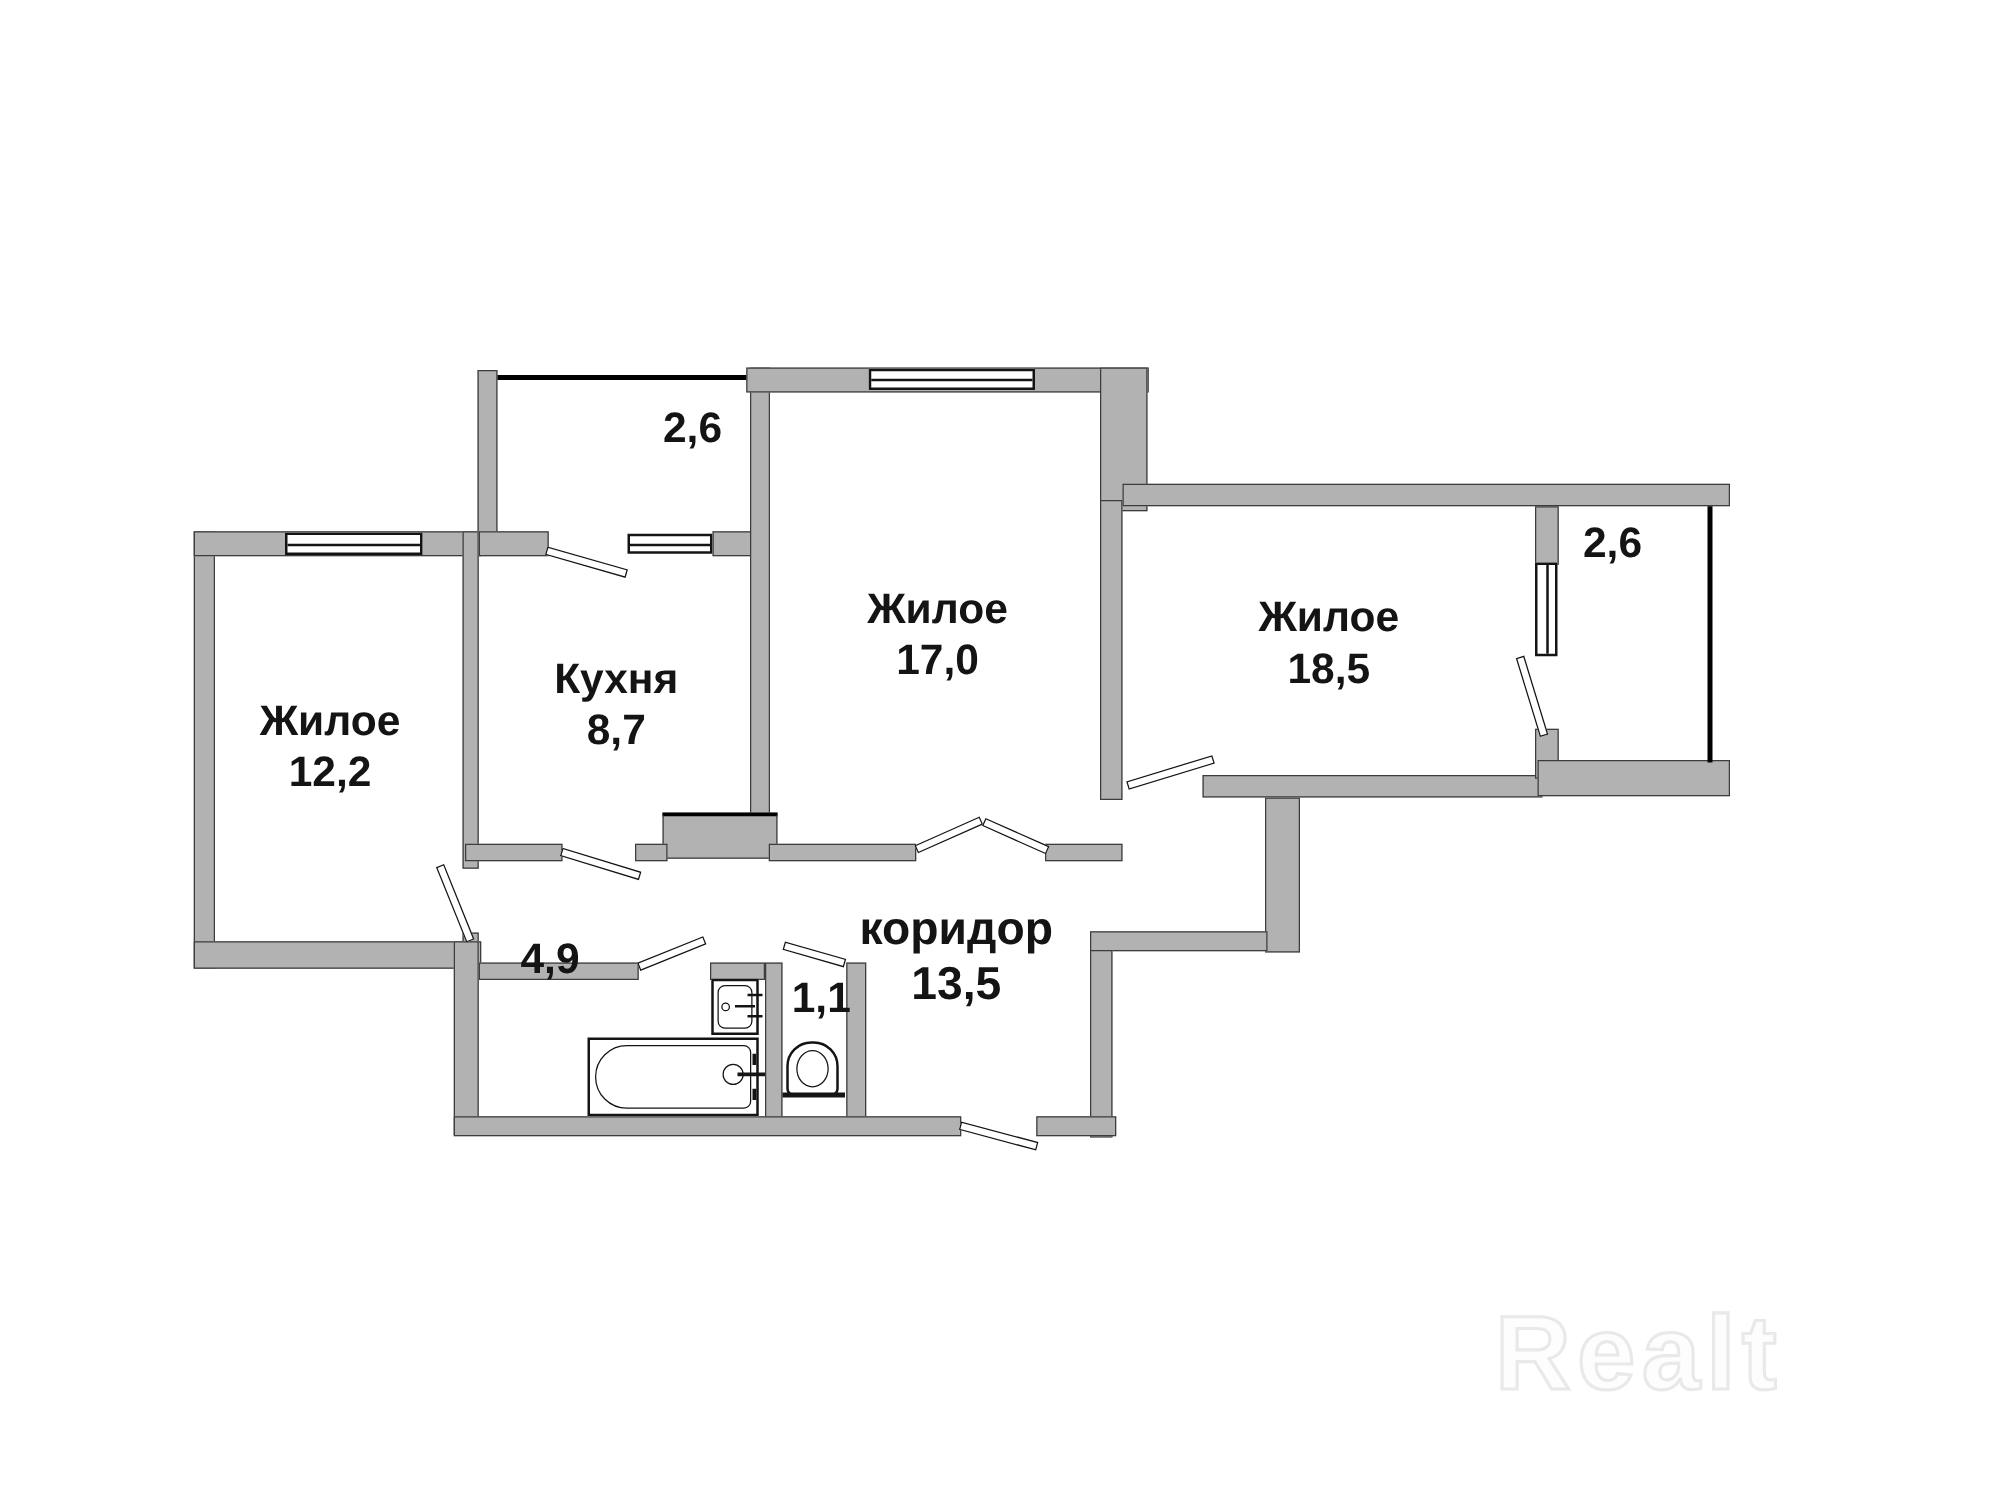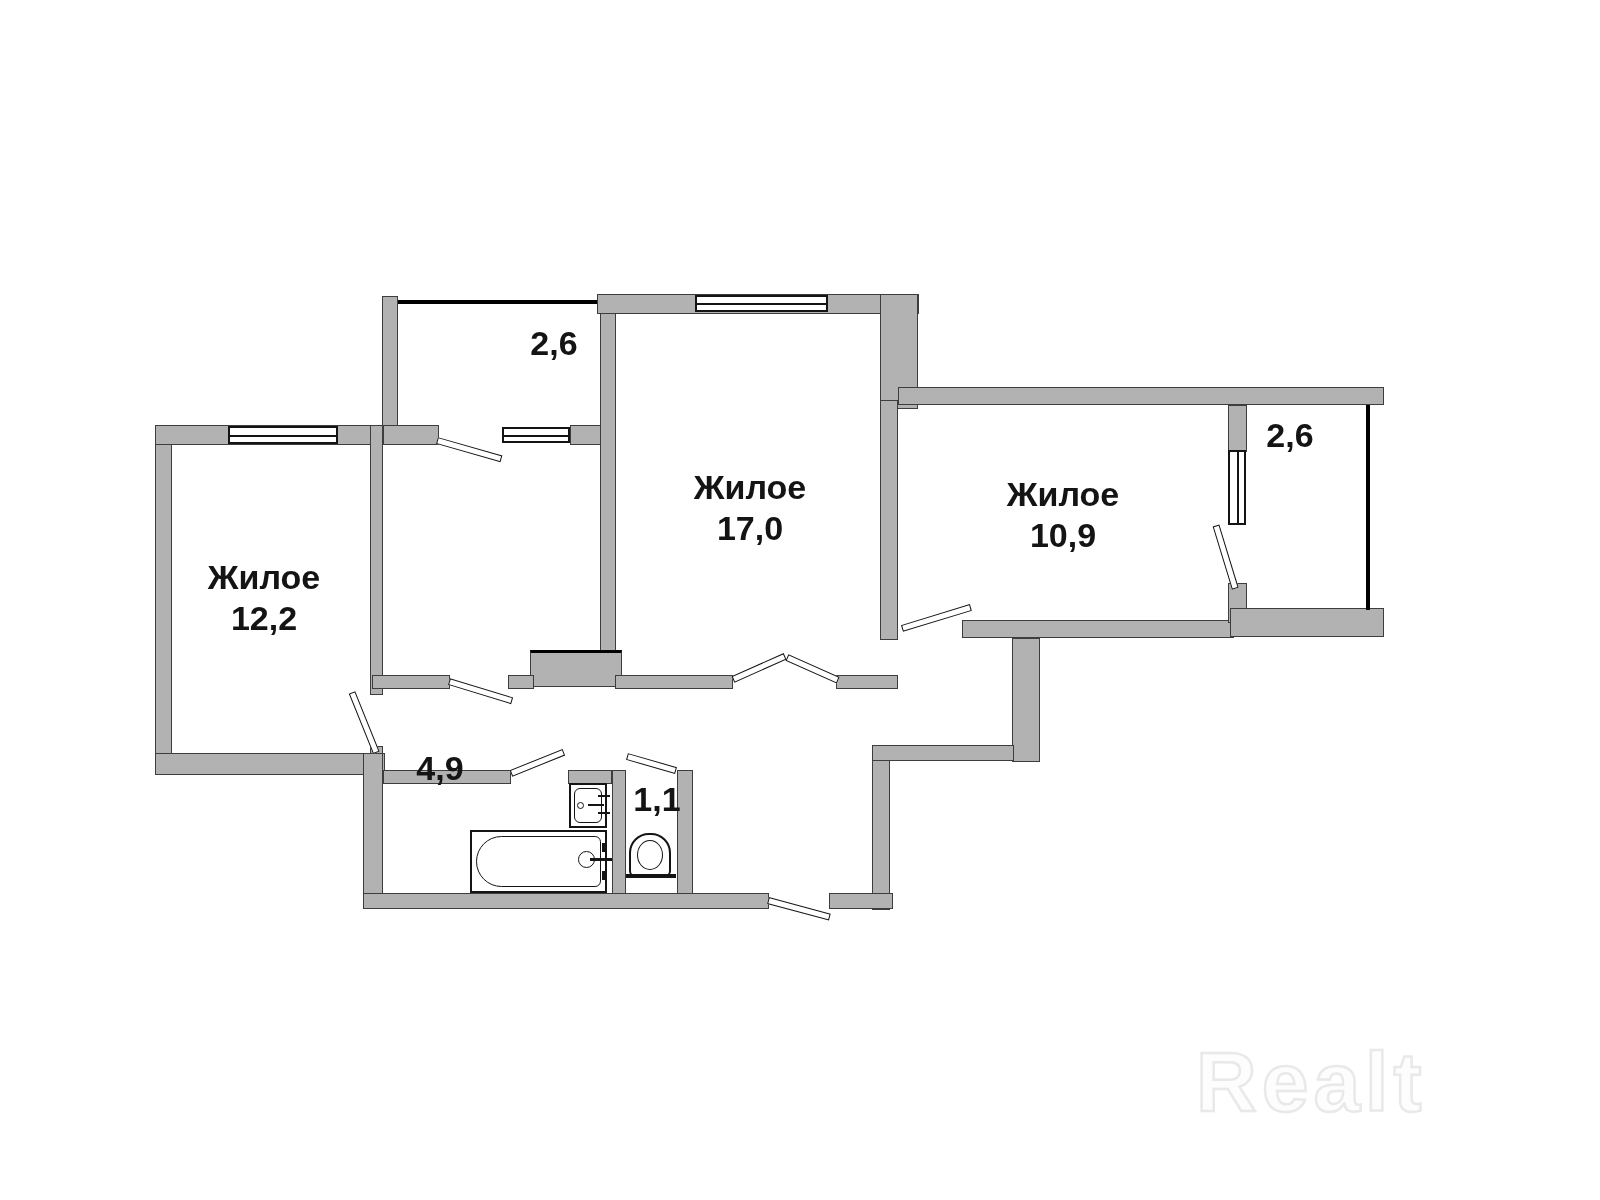--- a/index.html
+++ b/index.html
@@ -105,27 +105,35 @@
   <div class="ln" style="left:598px;top:812px;width:12px;height:2px"></div>
 
   <div class="fx" style="left:629px;top:833px;width:42px;height:44px;border-radius:20px 20px 6px 6px"></div>
   <div class="fx thin" style="left:637px;top:840px;width:26px;height:30px;border-radius:50%"></div>
   <div class="ln" style="left:626px;top:874px;width:50px;height:4px"></div>
 
   <div class="lbl" style="left:264px;top:598px">
     <span>Жилое</span>
     <span>12,2</span>
   </div>
+  <div class="lbl" style="left:493px;top:564px">
+    <span>Кухня</span>
+    <span>8,7</span>
+  </div>
   <div class="lbl" style="left:750px;top:508px">
     <span>Жилое</span>
     <span>17,0</span>
   </div>
   <div class="lbl" style="left:1063px;top:515px">
     <span>Жилое</span>
-    <span>10,9</span>
+    <span>18,5</span>
+  </div>
+  <div class="lbl big" style="left:765px;top:765px">
+    <span>коридор</span>
+    <span>13,5</span>
   </div>
   <div class="lbl" style="left:554px;top:343px">
     <span>2,6</span>
   </div>
   <div class="lbl" style="left:1290px;top:435px">
     <span>2,6</span>
   </div>
   <div class="lbl" style="left:440px;top:768px">
     <span>4,9</span>
   </div>

